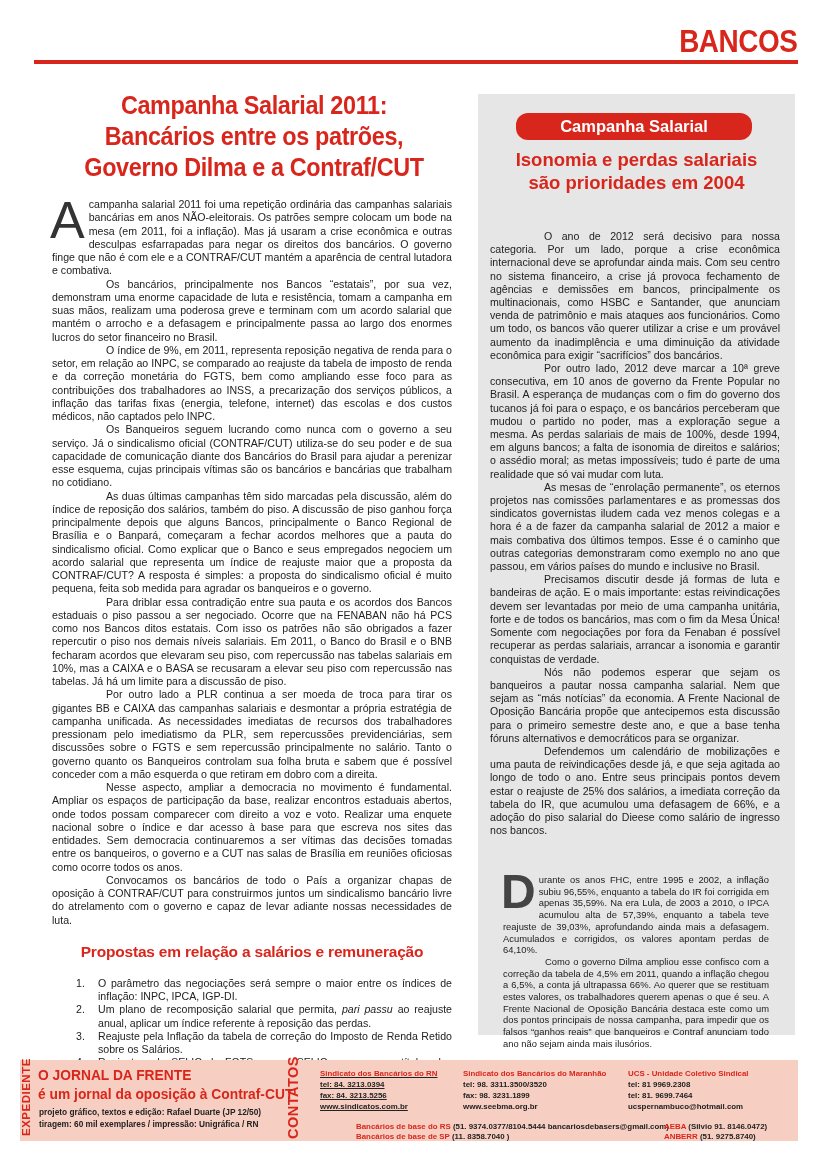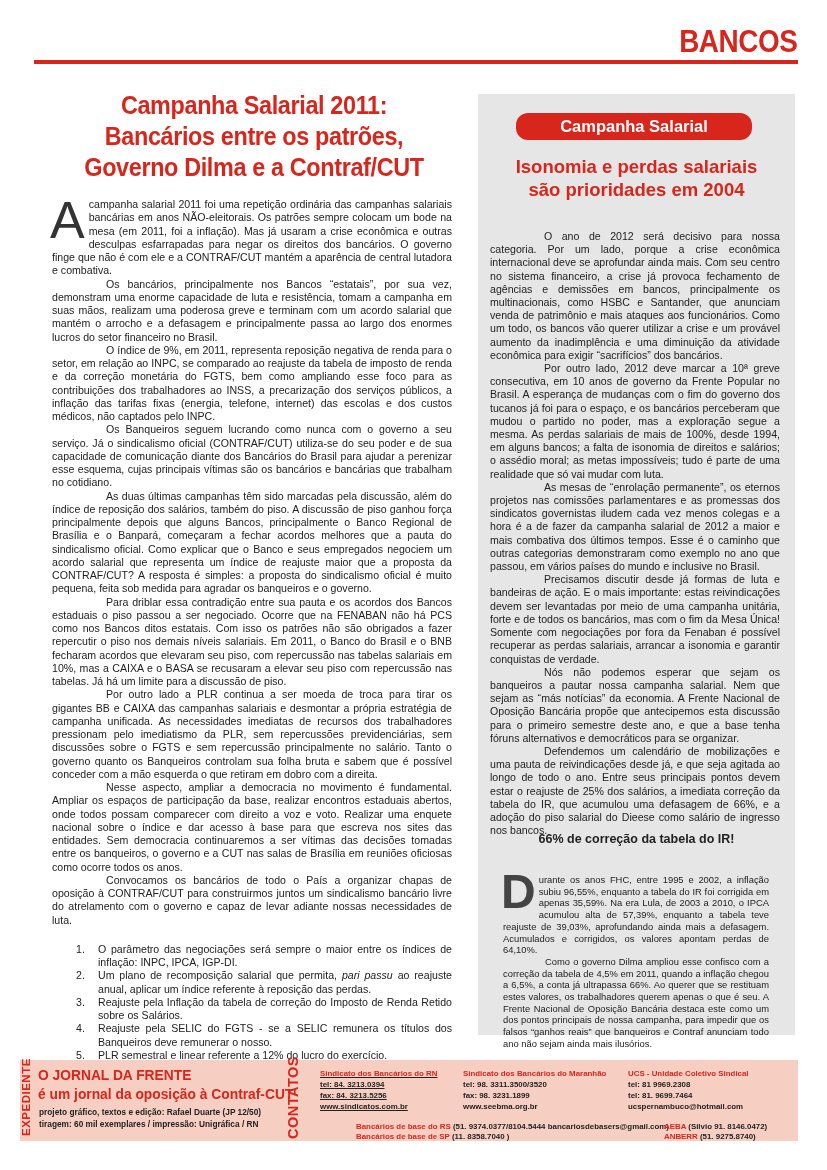--- a/index.html
+++ b/index.html
@@ -48,21 +48,21 @@
     position: absolute; left: 478px; top: 94px; width: 317px; height: 941px;
     background: #e6e6e6;
   }
   .tag-box {
     position: absolute; left: 38px; top: 19px; width: 236px; height: 27px;
     background: #d9261c; color: #fff; font-weight: bold; font-size: 16.5px;
     text-align: center; line-height: 27px; border-radius: 12px;
   }
   .right-title {
     position: absolute; left: 0; top: 54px; width: 317px; text-align: center;
-    color: #d9261c; font-weight: bold; font-size: 18.5px; line-height: 23px; margin-top: 7px;
+    color: #d9261c; font-weight: bold; font-size: 18.5px; line-height: 23px;
   }
   .right-article {
     position: absolute; left: 12px; top: 136px; width: 290px;
     font-size: 10.6px; line-height: 13.2px; text-align: justify; color: #222;
   }
   .right-article p { text-indent: 54px; }
   .ir-title {
     position: absolute; left: 0; top: 738px; width: 317px; text-align: center;
     font-weight: bold; font-size: 12.5px; color: #222;
   }
@@ -118,20 +118,21 @@
     <p>Os bancários, principalmente nos Bancos “estatais”, por sua vez, demonstram uma enorme capacidade de luta e resistência, tomam a campanha em suas mãos, realizam uma poderosa greve e terminam com um acordo salarial que mantém o arrocho e a defasagem e principalmente passa ao largo dos enormes lucros do setor financeiro no Brasil.</p>
     <p>O índice de 9%, em 2011, representa reposição negativa de renda para o setor, em relação ao INPC, se comparado ao reajuste da tabela de imposto de renda e da correção monetária do FGTS, bem como ampliando esse foco para as contribuições dos trabalhadores ao INSS, a precarização dos serviços públicos, a inflação das tarifas fixas (energia, telefone, internet) das escolas e dos custos médicos, não captados pelo INPC.</p>
     <p>Os Banqueiros seguem lucrando como nunca com o governo a seu serviço. Já o sindicalismo oficial (CONTRAF/CUT) utiliza-se do seu poder e de sua capacidade de comunicação diante dos Bancários do Brasil para ajudar a perenizar esse esquema, cujas principais vítimas são os bancários e bancárias que trabalham no cotidiano.</p>
     <p>As duas últimas campanhas têm sido marcadas pela discussão, além do índice de reposição dos salários, também do piso. A discussão de piso ganhou força principalmente depois que  alguns Bancos, principalmente o Banco Regional de Brasília e o Banpará, começaram a fechar acordos melhores que a pauta do sindicalismo oficial. Como explicar que o Banco e seus empregados negociem um acordo salarial que representa um índice de reajuste maior que a proposta da CONTRAF/CUT? A resposta é simples: a proposta do sindicalismo oficial é muito pequena, feita sob medida para agradar os banqueiros e o governo.</p>
     <p>Para driblar essa contradição entre sua pauta e os acordos dos Bancos estaduais o piso passou a ser negociado. Ocorre que na FENABAN não há PCS como nos Bancos ditos estatais. Com isso os patrões não são obrigados a fazer repercutir o piso nos demais níveis salariais. Em 2011, o Banco do Brasil e o BNB fecharam acordos que elevaram seu piso, com repercussão nas tabelas salariais em 10%, mas a CAIXA e o BASA se recusaram a elevar seu piso com repercussão nas tabelas. Já há um limite para a discussão de piso.</p>
     <p>Por outro lado a PLR continua a ser moeda de troca para tirar os gigantes BB e CAIXA das campanhas salariais e desmontar a própria estratégia de campanha unificada. As necessidades imediatas de recursos dos trabalhadores pressionam pelo imediatismo da PLR, sem repercussões previdenciárias, sem discussões sobre o FGTS e sem repercussão principalmente no salário. Tanto o governo quanto os Banqueiros controlam sua folha bruta e sabem que é possível conceder com a mão esquerda o que retiram em dobro com a direita.</p>
     <p>Nesse aspecto, ampliar a democracia no movimento é fundamental. Ampliar os espaços de participação da base, realizar encontros estaduais abertos, onde todos possam comparecer com direito a voz e voto. Realizar uma enquete nacional sobre o índice e dar acesso à base para que escreva nos sites das entidades.  Sem democracia continuaremos a ser vítimas das decisões tomadas entre os banqueiros, o governo e a CUT nas salas de Brasília em reuniões oficiosas como ocorre todos os anos.</p>
     <p>Convocamos os bancários de todo o País a organizar chapas de oposição à CONTRAF/CUT para construirmos juntos um sindicalismo bancário livre do atrelamento com o governo e capaz de levar adiante nossas necessidades de luta.</p>
   </div>
 
+  <h2 class="sub-title">Propostas em relação a salários e remuneração</h2>
   <ol class="proposals">
     <li>
         <span class="num">1.</span>
         <span class="txt"><span>O parâmetro das negociações será sempre o maior entre os índices de inflação: INPC, IPCA, IGP-DI.</span></span>
       </li>
     <li>
         <span class="num">2.</span>
         <span class="txt"><span>Um plano de recomposição salarial que permita, </span><em>pari passu</em><span> ao reajuste anual, aplicar um índice referente à reposição das perdas.</span></span>
       </li>
     <li>
@@ -157,21 +158,20 @@
     <div>são prioridades em 2004</div>
   </h2>
   <div class="right-article">
     <p>O ano de 2012 será decisivo para nossa categoria. Por um lado, porque a crise econômica internacional deve se aprofundar ainda mais. Com seu centro no sistema financeiro, a crise já provoca fechamento de agências e demissões em bancos, principalmente os multinacionais, como HSBC e Santander, que anunciam venda de patrimônio e mais ataques aos funcionários. Como um todo, os bancos vão querer utilizar a crise e um provável aumento da inadimplência e uma diminuição da atividade econômica para exigir “sacrifícios” dos bancários.</p>
     <p>Por outro lado, 2012 deve marcar a 10ª greve consecutiva, em 10 anos de governo da Frente Popular no Brasil. A esperança de mudanças com o fim do governo dos tucanos já foi para o espaço, e os bancários perceberam que mudou o partido no poder, mas a exploração segue a mesma. As perdas salariais de mais de 100%, desde 1994, em alguns bancos; a falta de isonomia de direitos e salários; o assédio moral; as metas impossíveis; tudo é parte de uma realidade que só vai mudar com luta.</p>
     <p>As mesas de “enrolação permanente”, os eternos projetos nas comissões parlamentares e as promessas dos sindicatos governistas iludem cada vez menos colegas e a hora é a de fazer da campanha salarial de 2012 a maior e mais combativa dos últimos tempos. Esse é o caminho que outras categorias demonstraram como exemplo no ano que passou, em vários países do mundo e inclusive no Brasil.</p>
     <p>Precisamos discutir desde já formas de luta e bandeiras de ação. E o mais importante: estas reivindicações devem ser levantadas por meio de uma campanha unitária, forte e de todos os bancários, mas com o fim da Mesa Única! Somente com negociações por fora da Fenaban é possível recuperar as perdas salariais, arrancar a isonomia e garantir conquistas de verdade.</p>
     <p>Nós não podemos esperar que sejam os banqueiros a pautar nossa campanha salarial. Nem que sejam as “más notícias” da economia. A Frente Nacional de Oposição Bancária propõe que antecipemos esta discussão para o primeiro semestre deste ano, e que a base tenha fóruns alternativos e democráticos para se organizar.</p>
     <p>Defendemos um calendário de mobilizações e uma pauta de reivindicações desde já, e que seja agitada ao longo de todo o ano. Entre seus principais pontos devem estar o reajuste de 25% dos salários, a imediata correção da tabela do IR, que acumulou uma defasagem de 66%, e a adoção do piso salarial do Dieese como salário de ingresso nos bancos.</p>
   </div>
-  <h3 class="ir-title">66% de correção da tabela do IR!</h3>
   <div class="ir-article">
     <p class="first"><span class="ir-dropcap">D</span><span>urante os anos FHC, entre 1995 e 2002, a inflação subiu 96,55%, enquanto a tabela do IR foi corrigida em apenas 35,59%. Na era Lula, de 2003 a 2010, o IPCA acumulou alta de 57,39%, enquanto a tabela teve reajuste de 39,03%, aprofundando ainda mais a defasagem. Acumulados e corrigidos, os valores apontam perdas de 64,10%.</span></p>
     <p>Como o governo Dilma ampliou esse confisco com a correção da tabela de 4,5% em 2011, quando a inflação chegou a 6,5%, a conta já ultrapassa 66%. Ao querer que se restituam estes valores, os trabalhadores querem apenas o que é seu. A Frente Nacional de Oposição Bancária destaca este como um dos pontos principais de nossa campanha, para impedir que os falsos “ganhos reais” que banqueiros e Contraf anunciam todo ano não sejam ainda mais ilusórios.</p>
   </div>
 </div>
 
 <div class="footer">
   <div class="vert v-exped">EXPEDIENTE</div>
   <div class="jf-title">
     <div>O JORNAL DA FRENTE</div>

